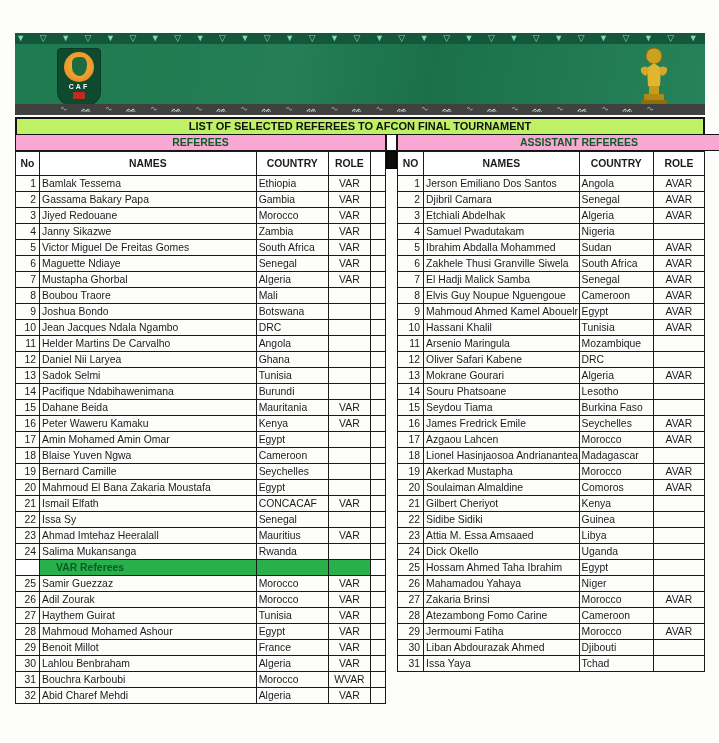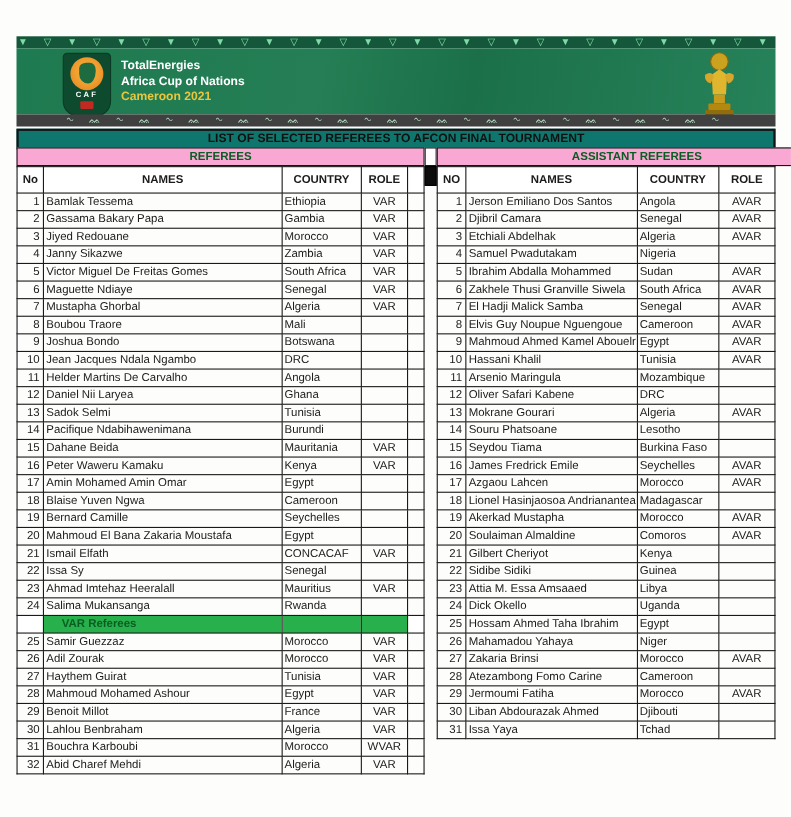--- a/index.html
+++ b/index.html
@@ -28,21 +28,21 @@
   .caf-africa{position:absolute;left:8px;top:5px;width:15px;height:19px;background:#1e6b40;
     border-radius:55% 45% 60% 70% / 35% 45% 75% 60%;}
   .caf-word{color:#fff;font-size:7px;font-weight:bold;letter-spacing:2px;line-height:9px;}
   .caf-red{width:12px;height:7px;background:#c02a23;margin:1px auto 0;border-radius:1px;}
   .banner-text{position:absolute;left:95px;top:9px;line-height:14px;}
   .bt1,.bt2{color:#ffffff;font-weight:bold;font-size:11px;}
   .bt3{color:#e9c63e;font-weight:bold;font-size:11px;}
   .trophy{position:absolute;right:28px;top:2px;}
   
   .title-bar{position:absolute;left:15px;top:117px;width:686px;height:15px;
-    background:#0f766e;border:2px solid #141414;
+    background:#bef264;border:2px solid #141414;
     text-align:center;font-weight:bold;font-size:11px;line-height:15px;color:#111;}
   
   .band{position:absolute;top:134px;height:15px;background:#f9a8d4;border:1px solid #141414;
     text-align:center;font-weight:bold;font-size:10.5px;line-height:15px;color:#0b5c23;}
   .band-left{left:15px;width:369px;}
   .band-gap{position:absolute;top:134px;left:386px;width:9px;height:15px;background:#fff;
     border:1px solid #141414;}
   .band-right{left:397px;width:306px;padding-left:28px;}
   
   table{border-collapse:collapse;table-layout:fixed;position:absolute;top:151px;}
@@ -71,25 +71,20 @@
 <div class="banner">
   <div class="strip top">▼ ▽ ▼ ▽ ▼ ▽ ▼ ▽ ▼ ▽ ▼ ▽ ▼ ▽ ▼ ▽ ▼ ▽ ▼ ▽ ▼ ▽ ▼ ▽ ▼ ▽ ▼ ▽ ▼ ▽ ▼</div>
   <div class="banner-body">
     <div class="caf-logo">
       <div class="caf-circle">
         <div class="caf-africa"></div>
       </div>
       <div class="caf-word">CAF</div>
       <div class="caf-red"></div>
     </div>
-    <div class="banner-text">
-      <div class="bt1">TotalEnergies</div>
-      <div class="bt2">Africa Cup of Nations</div>
-      <div class="bt3">Cameroon 2021</div>
-    </div>
     <svg class="trophy" width="46" height="62" viewBox="0 0 46 62">
       <circle cx="23" cy="10" r="8" fill="#caa21f" stroke="#8a6a10" stroke-width="1"></circle>
       <path d="M23 17 L30 22 L29 40 L17 40 L16 22 Z" fill="#e0b62e"></path>
       <path d="M10 22 Q16 18 18 24 L15 30 Q9 28 10 22 Z" fill="#d8a62a"></path>
       <path d="M36 22 Q30 18 28 24 L31 30 Q37 28 36 22 Z" fill="#d8a62a"></path>
       <rect x="18" y="40" width="10" height="8" fill="#c79c1e"></rect>
       <rect x="13" y="48" width="20" height="6" rx="1" fill="#b2880f"></rect>
       <rect x="10" y="54" width="26" height="6" rx="1" fill="#8f6d0c"></rect>
     </svg>
   </div>

